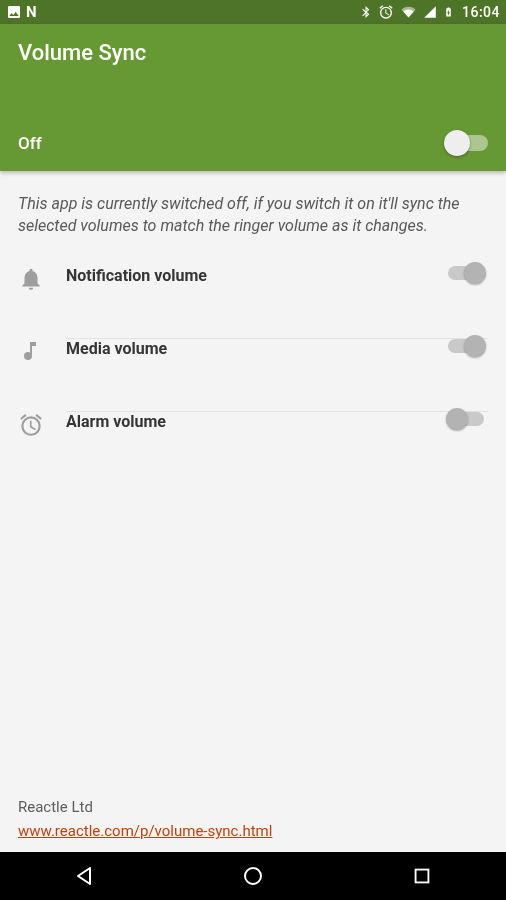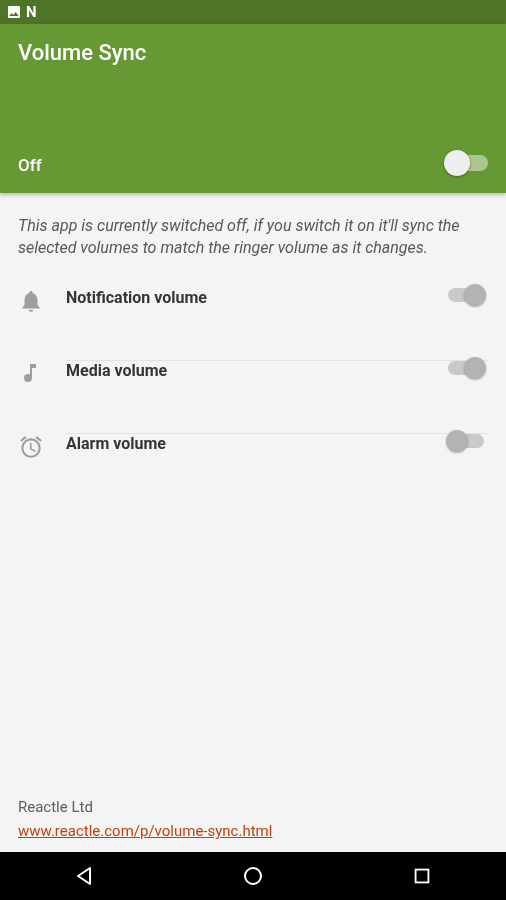--- a/index.html
+++ b/index.html
@@ -20,30 +20,31 @@
     padding: 0 6px;
     font-size: 14px;
   }
   .status-left { display: flex; align-items: center; gap: 4px; }
   .status-right { margin-left: auto; display: flex; align-items: center; gap: 6px; }
   .status-icon { display: inline-flex; align-items: center; justify-content: center; }
   .status-time { font-weight: 500; letter-spacing: 0.5px; margin-left: 2px; }
   .header {
     background: #669933;
     color: #fff;
-    height: 169px;
+    height: 147px;
     padding: 16px 18px 18px 18px;
     display: flex;
     flex-direction: column;
     box-shadow: 0 2px 4px rgba(0,0,0,0.25);
   }
   .app-title { font-size: 22px; font-weight: 500; }
   .header-row {
     margin-top: auto;
     display: flex;
+    align-items: center;
     justify-content: space-between;
   }
   .main-state { font-size: 17px; font-weight: 500; }
   .main-toggle {
     width: 42px; height: 16px; border-radius: 16px;
     background: rgba(255,255,255,0.45);
     position: relative;
   }
   .main-toggle .knob {
     position: absolute; left: -2px; top: -5px;
@@ -95,20 +96,49 @@
 
 <div class="status-bar">
   <div class="status-left">
     <span class="status-icon">
       <svg width="16" height="16" viewBox="0 0 24 24">
           <path fill="#fff" d="M21 19V5a2 2 0 0 0-2-2H5a2 2 0 0 0-2 2v14a2 2 0 0 0 2 2h14a2 2 0 0 0 2-2M8.5 13.5l2.5 3 3.5-4.5L19 18H5l3.5-4.5z"></path>
         </svg>
     </span>
     <span class="status-icon" style="font-weight:700;font-size:15px;">N</span>
   </div>
+  <div class="status-right">
+    <span class="status-icon">
+      <svg width="13" height="14" viewBox="0 0 24 24">
+          <path fill="#fff" d="M12 2v8.6L7.4 6 6 7.4 11.6 13 6 18.6 7.4 20 12 15.4V22h1l6-6-4.6-4 4.6-4-6-6h-1m2 3.8L16.2 8 14 10.2V5.8m0 8L16.2 16 14 18.2v-4.4z"></path>
+        </svg>
+    </span>
+    <span class="status-icon">
+      <svg width="16" height="16" viewBox="0 0 24 24">
+          <path fill="#fff" d="M12 20a7 7 0 0 1-7-7 7 7 0 0 1 7-7 7 7 0 0 1 7 7 7 7 0 0 1-7 7m0-16a9 9 0 0 0-9 9 9 9 0 0 0 9 9 9 9 0 0 0 9-9 9 9 0 0 0-9-9m.5 4H11v6l4.75 2.85.75-1.23-4-2.37V8M7.88 3.39L6.6 1.86 2 5.71l1.29 1.53 4.59-3.85M22 5.72l-4.6-3.86-1.29 1.53 4.6 3.86L22 5.72z"></path>
+        </svg>
+    </span>
+    <span class="status-icon">
+      <svg width="17" height="14" viewBox="0 0 24 24">
+          <path fill="#fff" fill-opacity="0.5" d="M12 3C7 3 2.7 4.9 0 8l12 14L24 8c-2.7-3.1-7-5-12-5z"></path>
+          <path fill="#fff" d="M12 21L3.3 11c2.3-2 5.3-3.3 8.7-3.3s6.4 1.3 8.7 3.3L12 21z"></path>
+        </svg>
+    </span>
+    <span class="status-icon">
+      <svg width="14" height="14" viewBox="0 0 24 24">
+          <path fill="#fff" d="M2 22h20V2L2 22z"></path>
+        </svg>
+    </span>
+    <span class="status-icon">
+      <svg width="11" height="16" viewBox="0 0 24 24">
+          <path fill="#fff" d="M16 4h-2V2h-4v2H8a1 1 0 0 0-1 1v16a1 1 0 0 0 1 1h8a1 1 0 0 0 1-1V5a1 1 0 0 0-1-1m-5 16v-5.5H9L13 7v5.5h2L11 20z"></path>
+        </svg>
+    </span>
+    <span class="status-time">16:04</span>
+  </div>
 </div>
 
 <div class="header">
   <div class="app-title">Volume Sync</div>
   <div class="header-row">
     <div class="main-state">Off</div>
     <div class="main-toggle">
       <div class="knob"></div>
     </div>
   </div>

